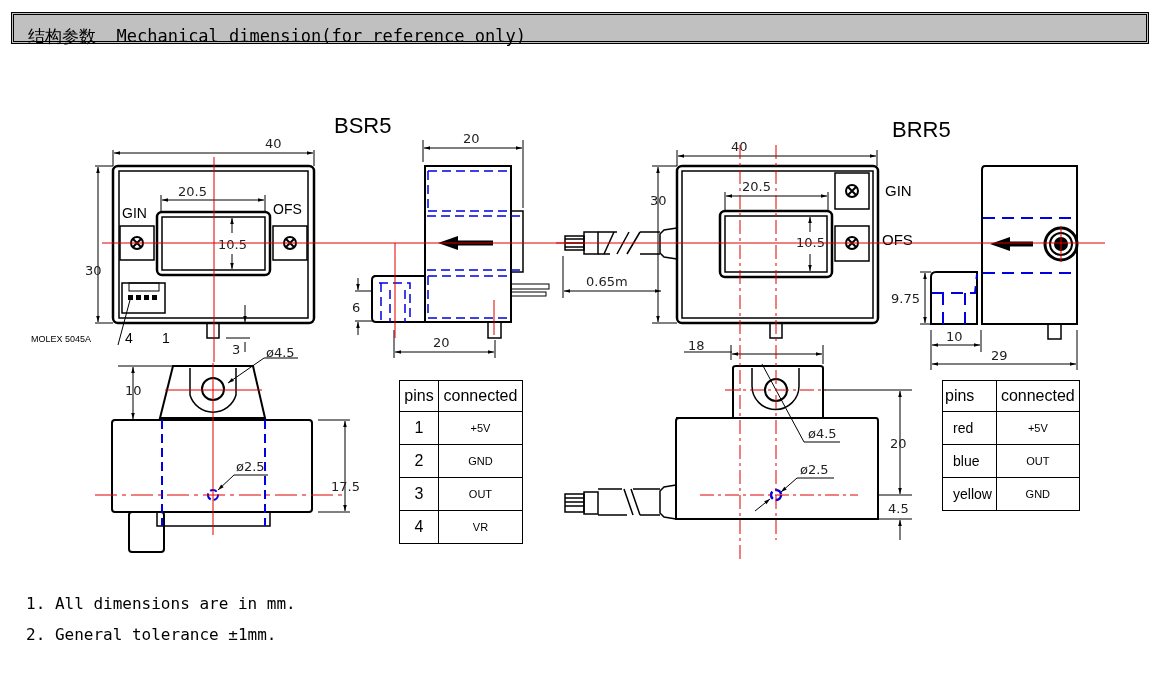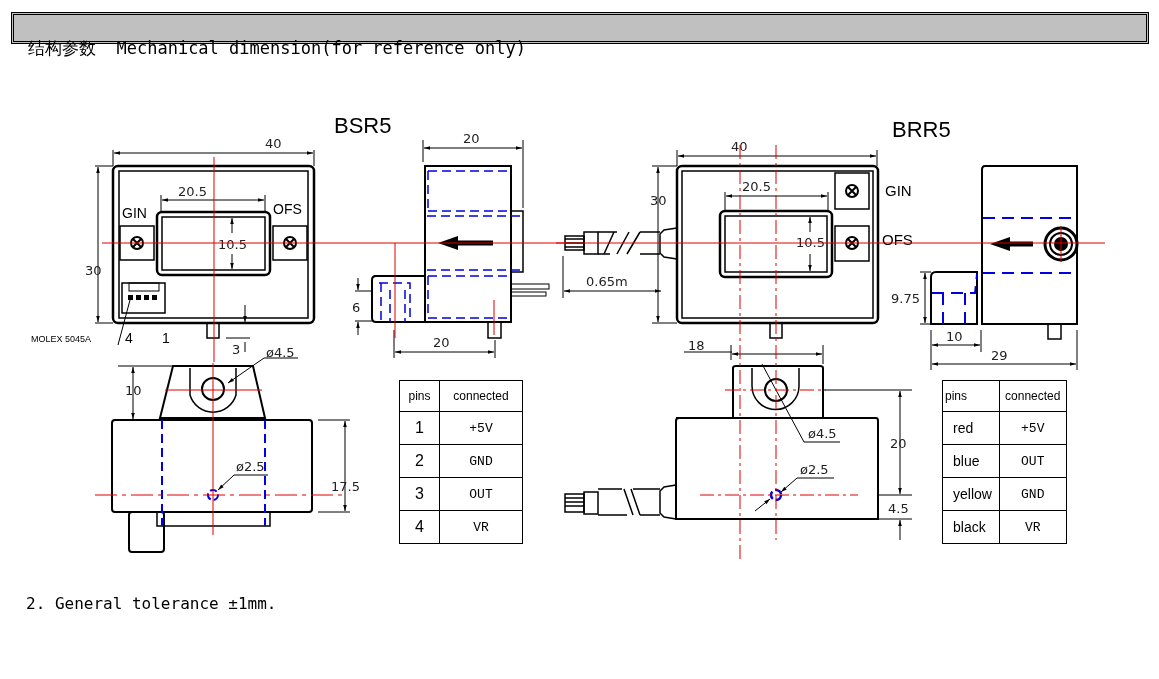--- a/index.html
+++ b/index.html
@@ -1,27 +1,27 @@
 <!DOCTYPE html>
 <html><head>
 <meta charset="utf-8">
 <style>
   html, body { margin:0; padding:0; background:#ffffff; }
   body { width:1159px; height:679px; position:relative; overflow:hidden; font-family:"Liberation Sans", sans-serif; }
   .header-bar { position:absolute; left:11px; top:12px; width:1138px; height:32px; box-sizing:border-box; border:3px double #000; background:#c0c0c0; }
-  .header-text { position:absolute; left:14px; top:22px; font-family:"DejaVu Sans Mono", monospace; font-size:17px; color:#000; white-space:pre; }
+  .header-text { position:absolute; left:14px; top:10px; font-family:"DejaVu Sans Mono", monospace; font-size:17px; color:#000; white-space:pre; }
   svg.drawing { position:absolute; left:0; top:0; }
   .lbl { font-family:"Liberation Sans", sans-serif; fill:#000; }
   .dim { font-family:"DejaVu Sans", sans-serif; font-size:13px; fill:#222; }
   .model { font-family:"Liberation Sans", sans-serif; font-size:22px; fill:#000; }
   .pin-table { position:absolute; border-collapse:collapse; font-family:"Liberation Sans", sans-serif; }
   .pin-table td, .pin-table th { border:1px solid #000; padding:0 4px; height:32px; font-weight:normal; text-align:center; }
-  .pin-table th { font-size:12px; height:30px;margin-top:44px; }
+  .pin-table th { font-size:16px; height:30px;margin-top:44px; }
   .pin-table td.pin { font-size:16px; }
-  .pin-table td.sig { font-family:Liberation Mono, monospace; font-size:13px; }
+  .pin-table td.sig { font-family:Liberation Sans, sans-serif; font-size:11px; }
   .pin-table.right td.pin { text-align:left; font-size:14px; padding-left:10px; }
   .remarks { position:absolute; left:26px; top:588px; font-family:"DejaVu Sans Mono", monospace; font-size:16px; line-height:31px; color:#000; }
 </style>
 </head>
 <body>
 
 <div class="header-bar">
   <span class="header-text"><span>结构参数</span>  <span>Mechanical dimension(for reference only)</span></span>
 </div>
 
@@ -314,22 +314,19 @@
         <td class="sig">+5V</td>
       </tr>
   <tr>
         <td class="pin">blue</td>
         <td class="sig">OUT</td>
       </tr>
   <tr>
         <td class="pin">yellow</td>
         <td class="sig">GND</td>
       </tr>
-  <tr>
-        <td class="pin">black</td>
-        <td class="sig">VR</td>
-      </tr>
 </tbody>
   </table>
 
 <div class="remarks">
+  <div>1. All dimensions are in mm.</div>
   <div>2. General tolerance ±1mm.</div>
 </div>
 
 </body></html>

